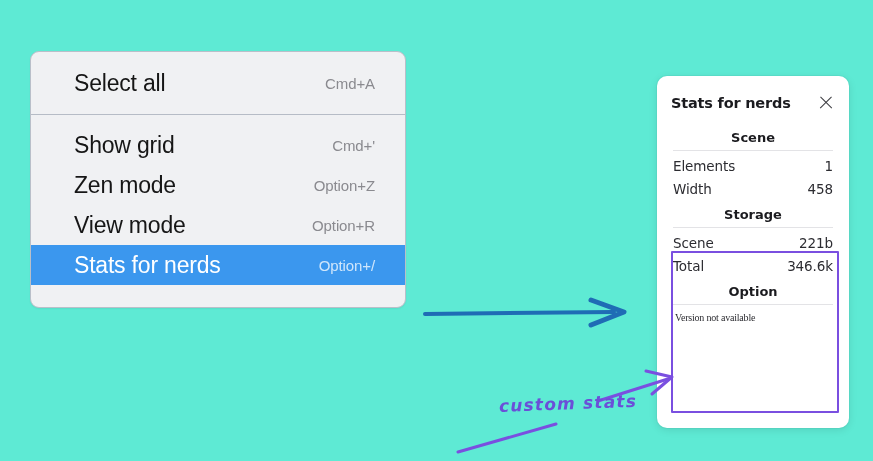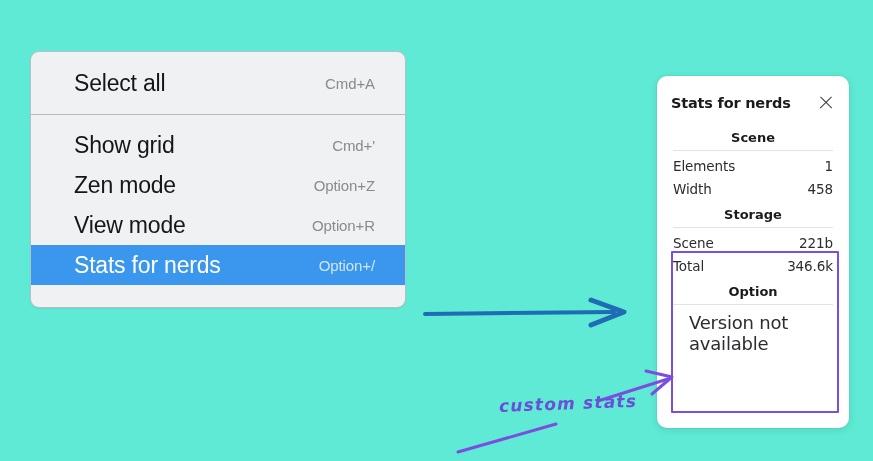--- a/index.html
+++ b/index.html
@@ -127,24 +127,25 @@
     display: flex;
     align-items: center;
     justify-content: space-between;
     font-size: 13.5px;
     color: #2c2c31;
     padding: 3.5px 2px;
   }
   .stat-row .k { letter-spacing: -0.1px; }
   .stat-row .v { letter-spacing: -0.1px; }
   .version-line {
-    font-size: 18px;
+    font-size: 10px;
     color: #2c2c31;
-    padding: 4px 18px;
+    padding: 4px 4px;
     letter-spacing: -0.2px;
+    font-family: Liberation Serif, serif;
   }
 
   
   .highlight-box {
     position: absolute;
     left: 671px;
     top: 251px;
     width: 168px;
     height: 162px;
     border: 2px solid #7a4fe0;

